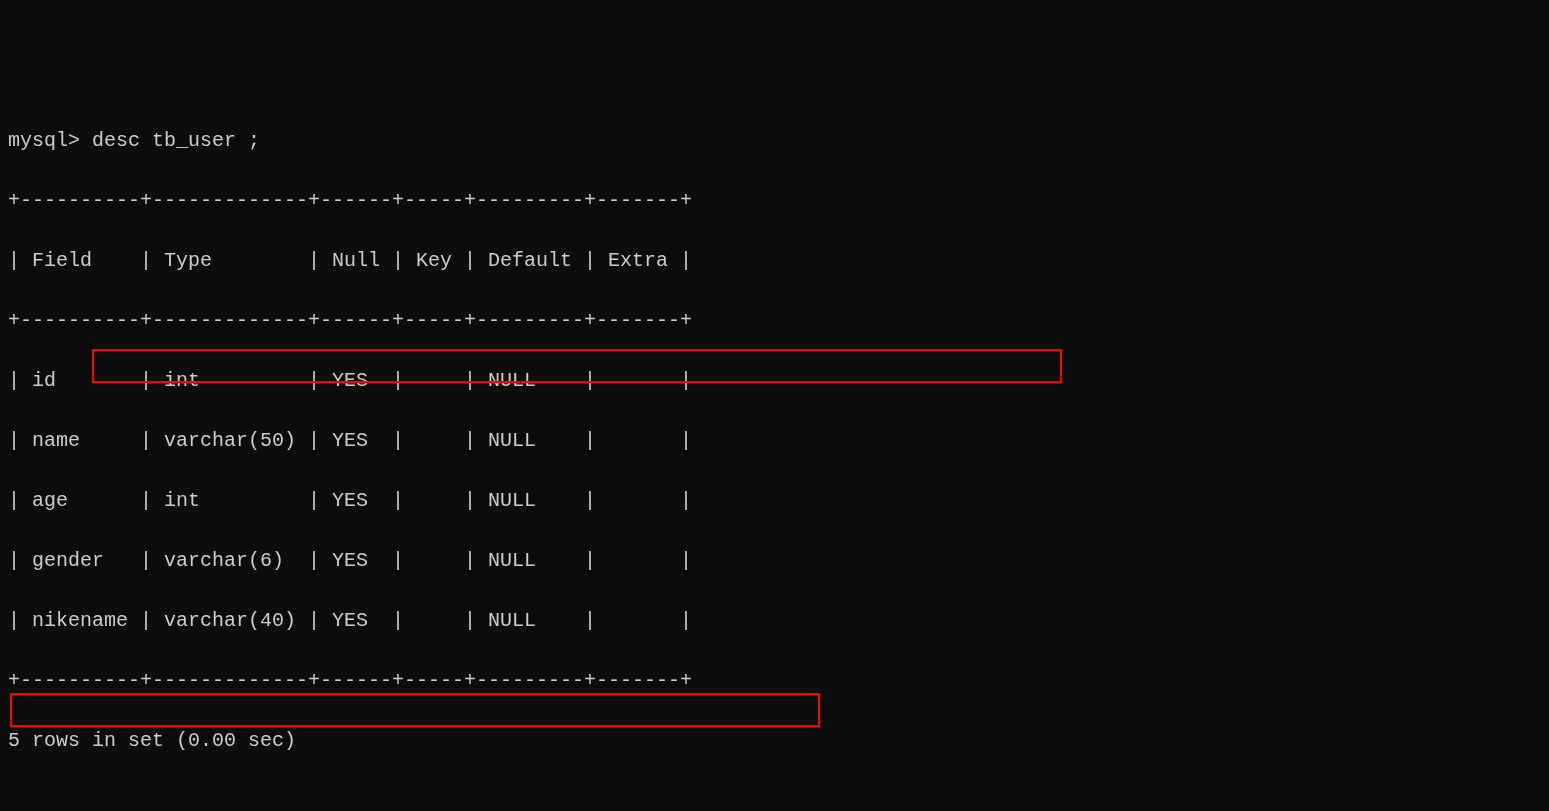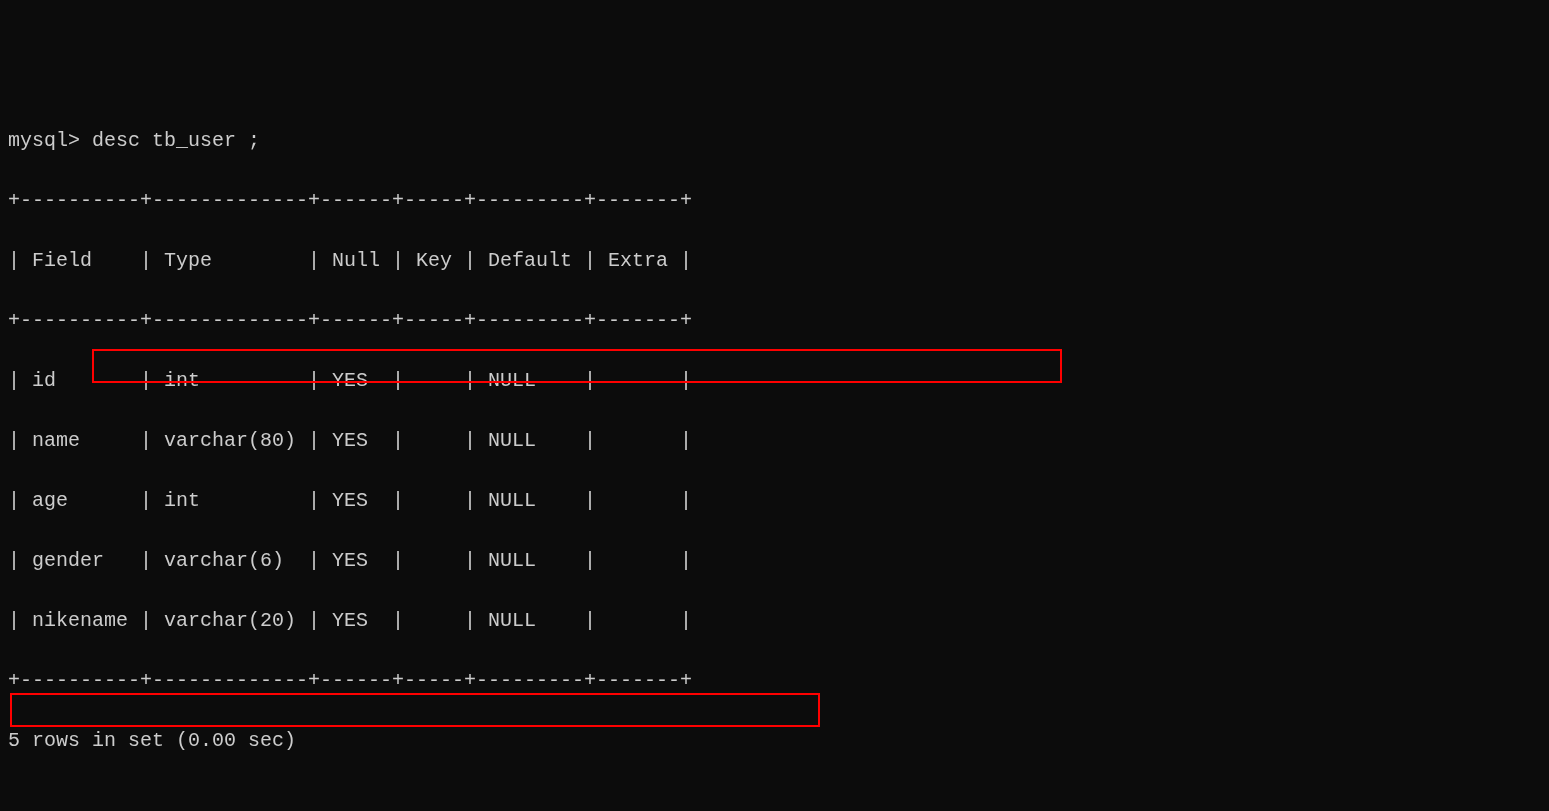--- a/index.html
+++ b/index.html
@@ -25,24 +25,24 @@
 </head>
 <body>
 
 
 
 <span class="line"><span>mysql&gt;</span> <span>desc tb_user ;</span></span>
 <span class="line">+----------+-------------+------+-----+---------+-------+</span>
 <span class="line">| Field    | Type        | Null | Key | Default | Extra |</span>
 <span class="line">+----------+-------------+------+-----+---------+-------+</span>
 <span class="line">| id       | int         | YES  |     | NULL    |       |</span>
-<span class="line">| name     | varchar(80) | YES  |     | NULL    |       |</span>
+<span class="line">| name     | varchar(50) | YES  |     | NULL    |       |</span>
 <span class="line">| age      | int         | YES  |     | NULL    |       |</span>
 <span class="line">| gender   | varchar(6)  | YES  |     | NULL    |       |</span>
-<span class="line">| nikename | varchar(20) | YES  |     | NULL    |       |</span>
+<span class="line">| nikename | varchar(40) | YES  |     | NULL    |       |</span>
 <span class="line">+----------+-------------+------+-----+---------+-------+</span>
 <span class="line">5 rows in set (0.00 sec)</span>
 <span class="line"></span>
 
 
 
 <span class="line"></span>
 
 
 

